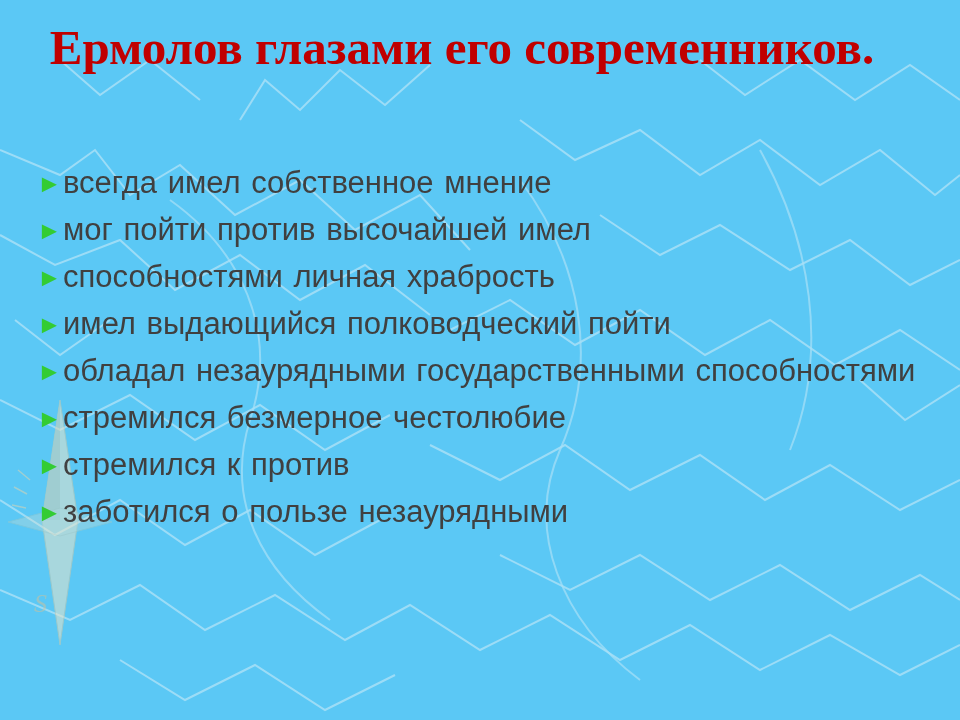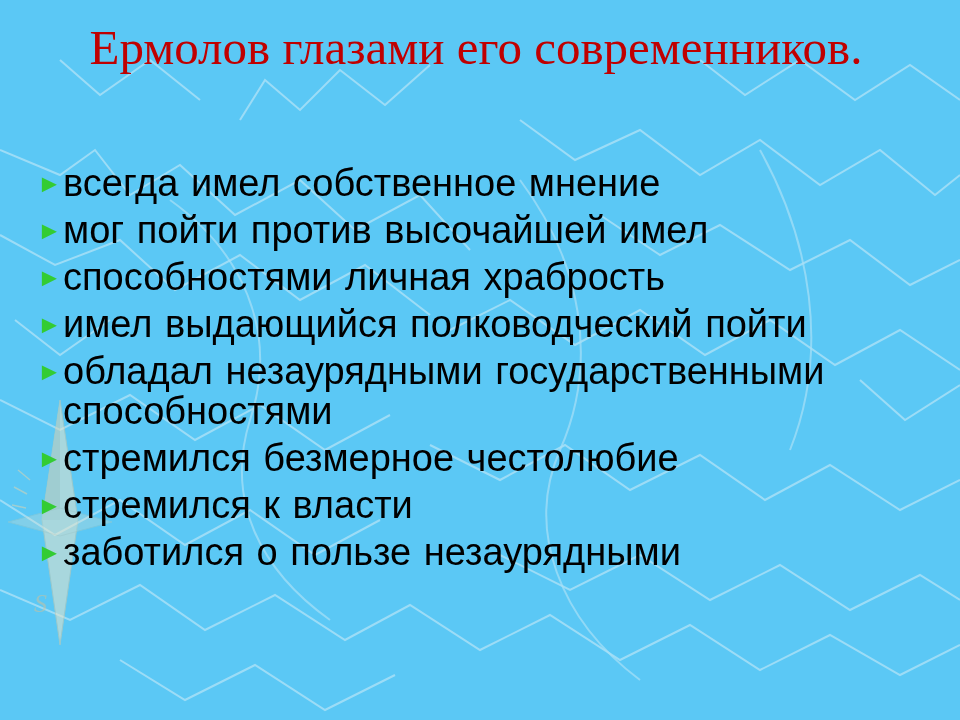--- a/index.html
+++ b/index.html
@@ -22,28 +22,28 @@
   .bg-art {
     position: absolute;
     left: 0;
     top: 0;
     width: 960px;
     height: 720px;
     pointer-events: none;
   }
   .slide-title {
     position: absolute;
-    left: 56px;
+    left: 42px;
     top: 18px;
     width: 840px;
     text-align: center;
     color: #C00000;
     font-family: "Liberation Serif", serif;
     font-size: 49px;
-    font-weight: normal;
+    font-weight: bold;
     line-height: 1.22;
     letter-spacing: 0px;
   }
   .bullet-list {
     position: absolute;
     left: 34px;
     top: 163px;
     width: 900px;
     list-style: none;
     margin: 0;
@@ -58,22 +58,22 @@
     flex: 0 0 auto;
     width: 26px;
     color: #33CC33;
     font-size: 25px;
     line-height: 40px;
     text-align: left;
     padding-left: 3px;
   }
   .bullet-text {
     flex: 1 1 auto;
-    color: #000000;
-    font-size: 38px;
+    color: #404040;
+    font-size: 31px;
     line-height: 40px;
     font-family: "Liberation Sans", sans-serif;
     word-spacing: 2px;
   }
 </style>
 </head>
 <body>
 
 <div class="slide">
 
@@ -136,21 +136,21 @@
     <li class="bullet-item">
       <span class="bullet-marker">►</span>
       <span class="bullet-text">обладал незаурядными государственными способностями</span>
     </li>
     <li class="bullet-item">
       <span class="bullet-marker">►</span>
       <span class="bullet-text">стремился  безмерное  честолюбие</span>
     </li>
     <li class="bullet-item">
       <span class="bullet-marker">►</span>
-      <span class="bullet-text">стремился к власти</span>
+      <span class="bullet-text">стремился к против</span>
     </li>
     <li class="bullet-item">
       <span class="bullet-marker">►</span>
       <span class="bullet-text">заботился о пользе незаурядными</span>
     </li>
   </ul>
 
 </div>
 
 </body></html>

